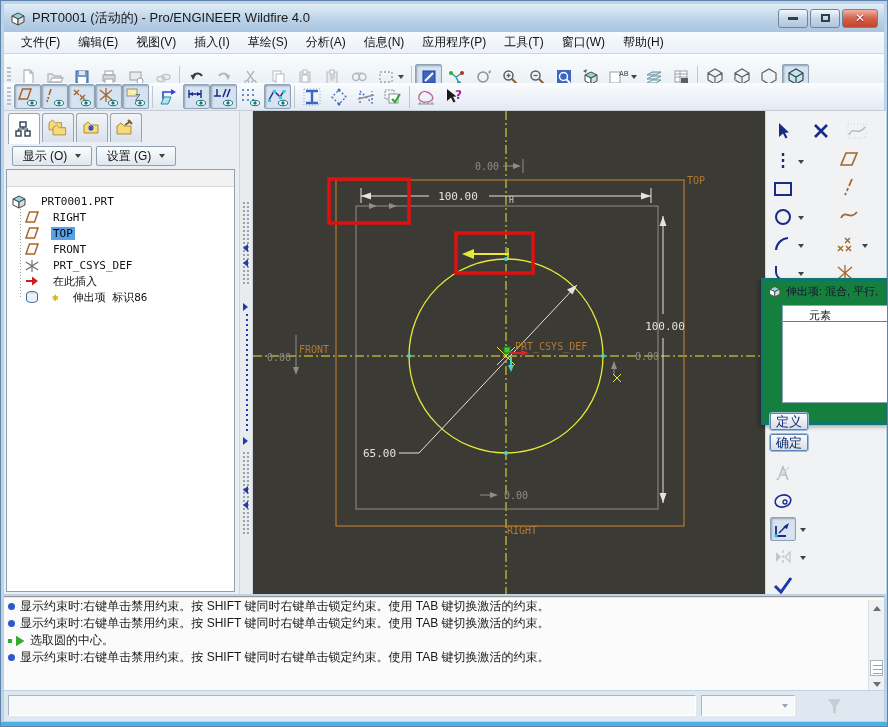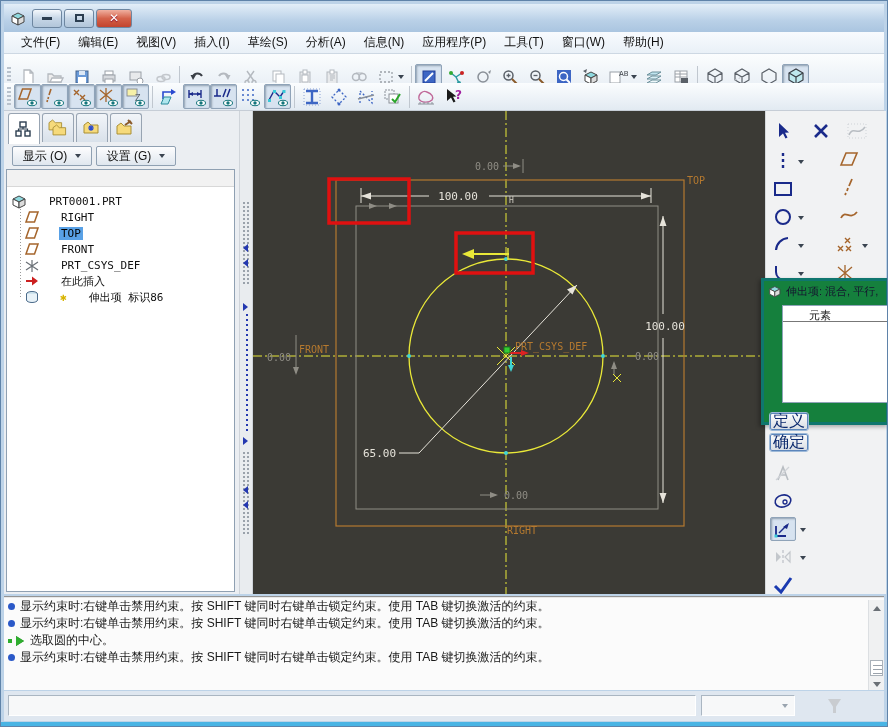--- a/index.html
+++ b/index.html
@@ -37,21 +37,21 @@
   
   #leftpanel{position:absolute;left:3px;top:110px;width:235px;height:483px;background:#ebeef2;}
   .tabs{display:flex;gap:2px;padding:2px 2px 0 4px;height:31px;}
   .tab{width:32px;height:29px;border:1px solid #98a4b2;border-bottom:none;border-radius:3px 3px 0 0;background:linear-gradient(#f2f5f9,#d9e1ea);display:flex;align-items:center;justify-content:center;}
   .tab.active{background:#fff;height:31px;}
   .lpbtns{display:flex;gap:4px;padding:4px 0 4px 8px;}
   .dropbtn{height:20px;min-width:80px;border:1px solid #8fa0b2;border-radius:2px;background:linear-gradient(#fdfdfe,#dfe6ee);font-size:12px;display:flex;align-items:center;justify-content:center;gap:5px;padding:0 8px;color:#111;}
   .treebox{position:absolute;left:2px;right:4px;top:58px;bottom:2px;background:#fff;border:1px solid #8fa0b2;}
   .treehead{height:17px;background:#f2f2f2;border-bottom:1px solid #d8d8d8;}
   .tree{padding:6px 0 0 4px;font-family:"DejaVu Sans Mono",monospace;font-size:11px;color:#111;}
-  .trow{display:flex;align-items:center;gap:20px;height:16px;white-space:nowrap;}
+  .trow{display:flex;align-items:center;gap:12px;height:16px;white-space:nowrap;}
   .tree .kids{position:relative;padding-left:14px;}
   .tree .kids::before{content:'';position:absolute;left:9px;top:0;bottom:8px;width:1px;background-image:repeating-linear-gradient(#9a9a9a 0 1px,transparent 1px 3px);}
   .trow .lbl{padding:0 2px;}
   .trow .lbl.sel{background:#59a1e6;color:#000;}
   .star{color:#d8b400;font-size:11px;}
 
   #splitter{position:absolute;left:238px;top:110px;width:14px;height:483px;background:#e9ecef;border-left:1px solid #cfd4da;border-right:1px solid #cfd4da;}
   .sgrip{position:absolute;left:2px;width:9px;background-image:repeating-radial-gradient(circle at 2px 2px,#9aa2ab 0 1px,transparent 1px 4px);background-size:4px 4px;}
   .chev{position:absolute;left:3px;width:0;height:0;border-top:4px solid transparent;border-bottom:4px solid transparent;}
   .chev.l{border-right:5px solid #2438b0;}
@@ -67,21 +67,21 @@
 
   
   #eledlg{position:absolute;left:760px;top:277px;width:128px;height:147px;background:#15803d;border:3px solid #0f766e;box-shadow:-2px 2px 4px rgba(0,0,0,.3);}
   .dlgtitle{display:flex;align-items:center;gap:4px;height:18px;padding:2px 0 0 4px;font-size:11px;color:#15152f;white-space:nowrap;overflow:hidden;}
   .listbox{position:absolute;left:18px;right:-1px;top:24px;height:98px;background:#fff;border:1px solid #8fa3b8;border-right:none;font-size:11px;color:#111;}
   .listhead{height:16px;padding:2px 0 0 26px;border-bottom:1px solid #777;}
   .listrows{padding-top:6px;}
   .lrow{display:flex;height:13px;line-height:13px;}
   .lrow .gut{width:10px;text-align:center;color:#223;font-weight:bold;font-size:10px;}
   .lrow .itxt{padding-left:16px;}
-  .dlgbtn{position:absolute;left:6px;height:17px;min-width:38px;border:1px solid #5c86bb;outline:1px solid #9db9d8;background:linear-gradient(#fafbfc,#d9dee4);font-size:16px;color:#0c2a6e;display:flex;align-items:center;justify-content:center;border-radius:2px;}
+  .dlgbtn{position:absolute;left:6px;height:17px;min-width:38px;border:1px solid #5c86bb;outline:1px solid #9db9d8;background:linear-gradient(#fafbfc,#d9dee4);font-size:13px;color:#0c2a6e;display:flex;align-items:center;justify-content:center;border-radius:2px;}
 
   
   #msgs{position:absolute;left:3px;top:595px;right:3px;height:94px;background:#fbfbfb;border-top:2px groove #e8e8e8;}
   .mline{display:flex;align-items:center;gap:5px;height:17px;padding-left:4px;font-size:12px;color:#1a1a1a;white-space:nowrap;overflow:hidden;}
   .mdot{width:7px;height:7px;border-radius:50%;background:#2b59c8;flex:0 0 auto;}
   .marr{flex:0 0 auto;width:0;height:0;border:5px solid transparent;border-left:8px solid #2fae2f;margin-right:-4px;filter:drop-shadow(0 0 0.5px #1a7a1a);}
   .mstem{flex:0 0 auto;width:4px;height:4px;background:#2fae2f;margin-right:-1px;}
   #msgsb{position:absolute;right:0;top:2px;width:16px;bottom:0;background:#f0f1f2;border-left:1px solid #dcdfe2;}
   .sbbtn{position:absolute;left:1px;width:13px;height:13px;display:flex;align-items:center;justify-content:center;}
   .tri-up{width:0;height:0;border-left:4px solid transparent;border-right:4px solid transparent;border-bottom:5px solid #6a7076;}
@@ -119,20 +119,21 @@
       </g>
   </defs>
 </svg>
 
 <div id="win">
 
   <div class="titlebar">
     <svg class="icon" width="16" height="16">
         <use href="#pcube" transform="translate(0,1)"></use>
       </svg>
+    <span class="ttext">PRT0001 (活动的) - Pro/ENGINEER Wildfire 4.0</span>
     <div class="winbtns">
       <div class="winbtn">
           <span class="glyph-min"></span>
         </div>
       <div class="winbtn">
           <span class="glyph-max"></span>
         </div>
       <div class="winbtn close">
           <span class="glyph-x">✕</span>
         </div>

